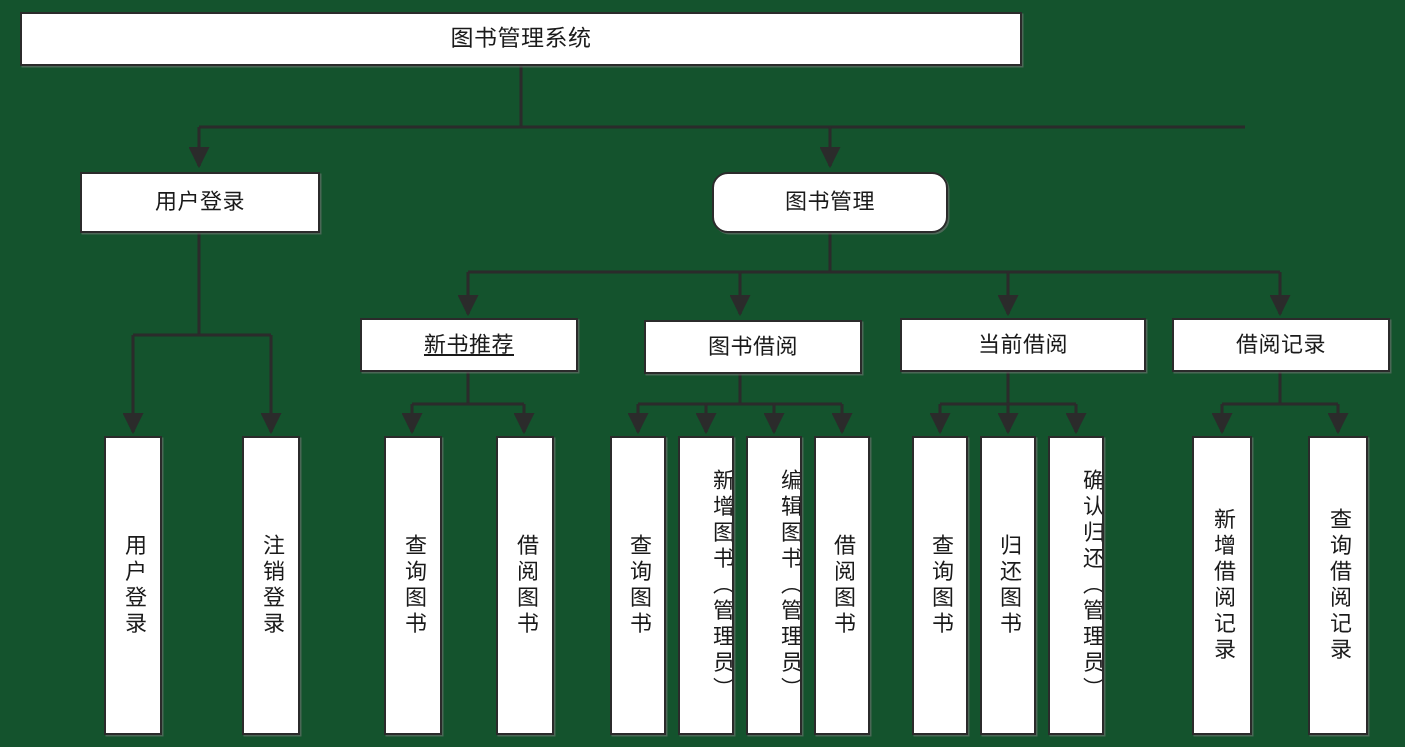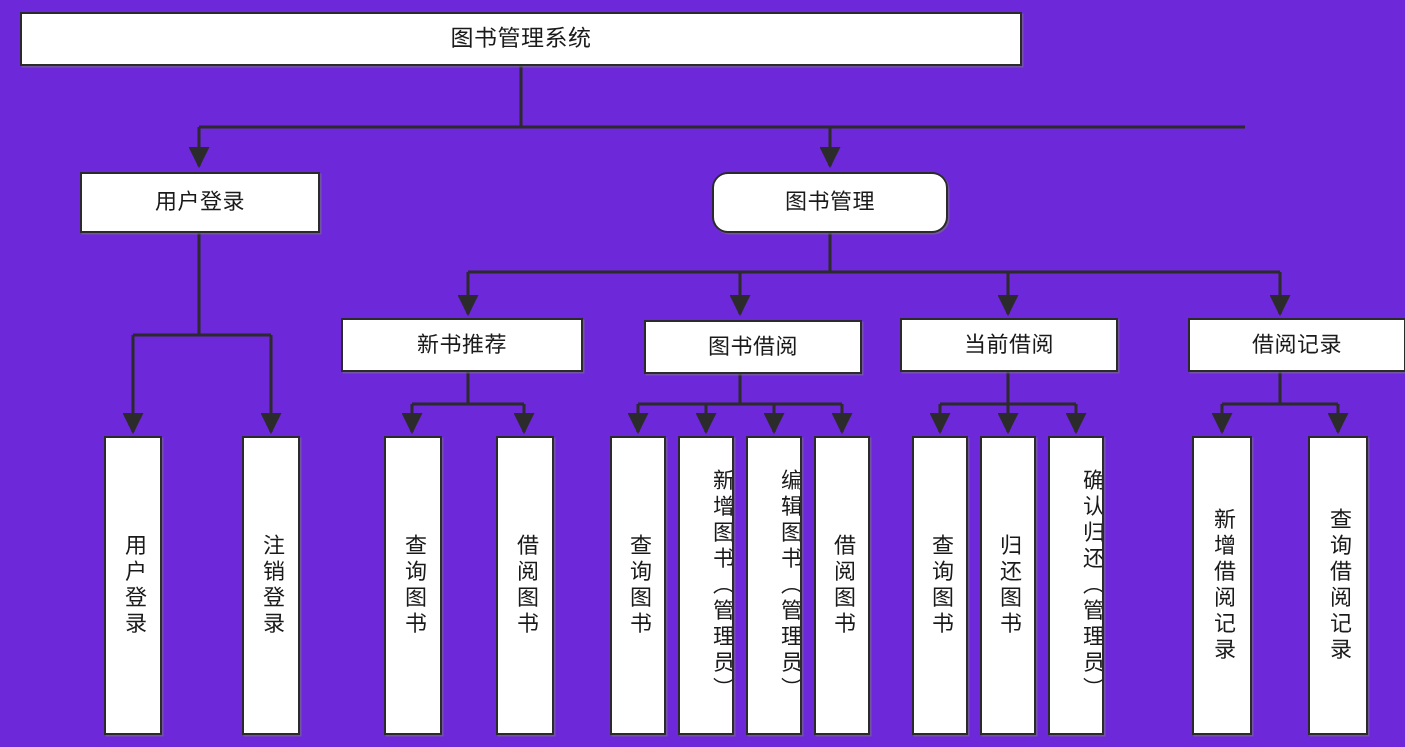--- a/index.html
+++ b/index.html
@@ -8,21 +8,21 @@
     padding: 0;
     background: #ffffff;
   }
   body {
     font-family: "DejaVu Sans", "Liberation Sans", sans-serif;
   }
   #canvas {
     position: relative;
     width: 1405px;
     height: 747px;
-    background: #6d28d9;
+    background: #14532d;
     overflow: hidden;
   }
   #edges {
     position: absolute;
     left: 0;
     top: 0;
     width: 1405px;
     height: 747px;
     pointer-events: none;
   }
@@ -127,27 +127,27 @@
       <path d="M 1338 404 L 1338 432" marker-end="url(#arrow)"></path>
     </g>
   </svg>
 
   <div class="node horiz root" style="left:20px; top:12px; width:1002px; height:54px;">图书管理系统</div>
 
   <div class="node horiz" style="left:80px; top:172px; width:240px; height:61px;">用户登录</div>
 
   <div class="node horiz" style="left:712px; top:172px; width:236px; height:61px;border-radius:16px;">图书管理</div>
 
-  <div class="node horiz" style="left:341px; top:318px; width:242px; height:54px;">新书推荐</div>
+  <div class="node horiz" style="left:360px; top:318px; width:218px; height:54px;text-decoration:underline;">新书推荐</div>
 
   <div class="node horiz" style="left:632px; top:320px; width:218px; height:54px;margin-left:12px;">图书借阅</div>
 
-  <div class="node horiz" style="left:900px; top:318px; width:218px; height:54px;">当前借阅</div>
+  <div class="node horiz" style="left:900px; top:318px; width:246px; height:54px;">当前借阅</div>
 
-  <div class="node horiz" style="left:1172px; top:318px; width:218px; height:54px;margin-left:16px;">借阅记录</div>
+  <div class="node horiz" style="left:1172px; top:318px; width:218px; height:54px;">借阅记录</div>
 
   <div class="node vert centered" style="left:104px; top:436px; width:58px; height:299px;">用户登录</div>
 
   <div class="node vert centered" style="left:242px; top:436px; width:58px; height:299px;">注销登录</div>
 
   <div class="node vert centered" style="left:384px; top:436px; width:58px; height:299px;">查询图书</div>
 
   <div class="node vert centered" style="left:496px; top:436px; width:58px; height:299px;">借阅图书</div>
 
   <div class="node vert centered" style="left:610px; top:436px; width:56px; height:299px;">查询图书</div>

